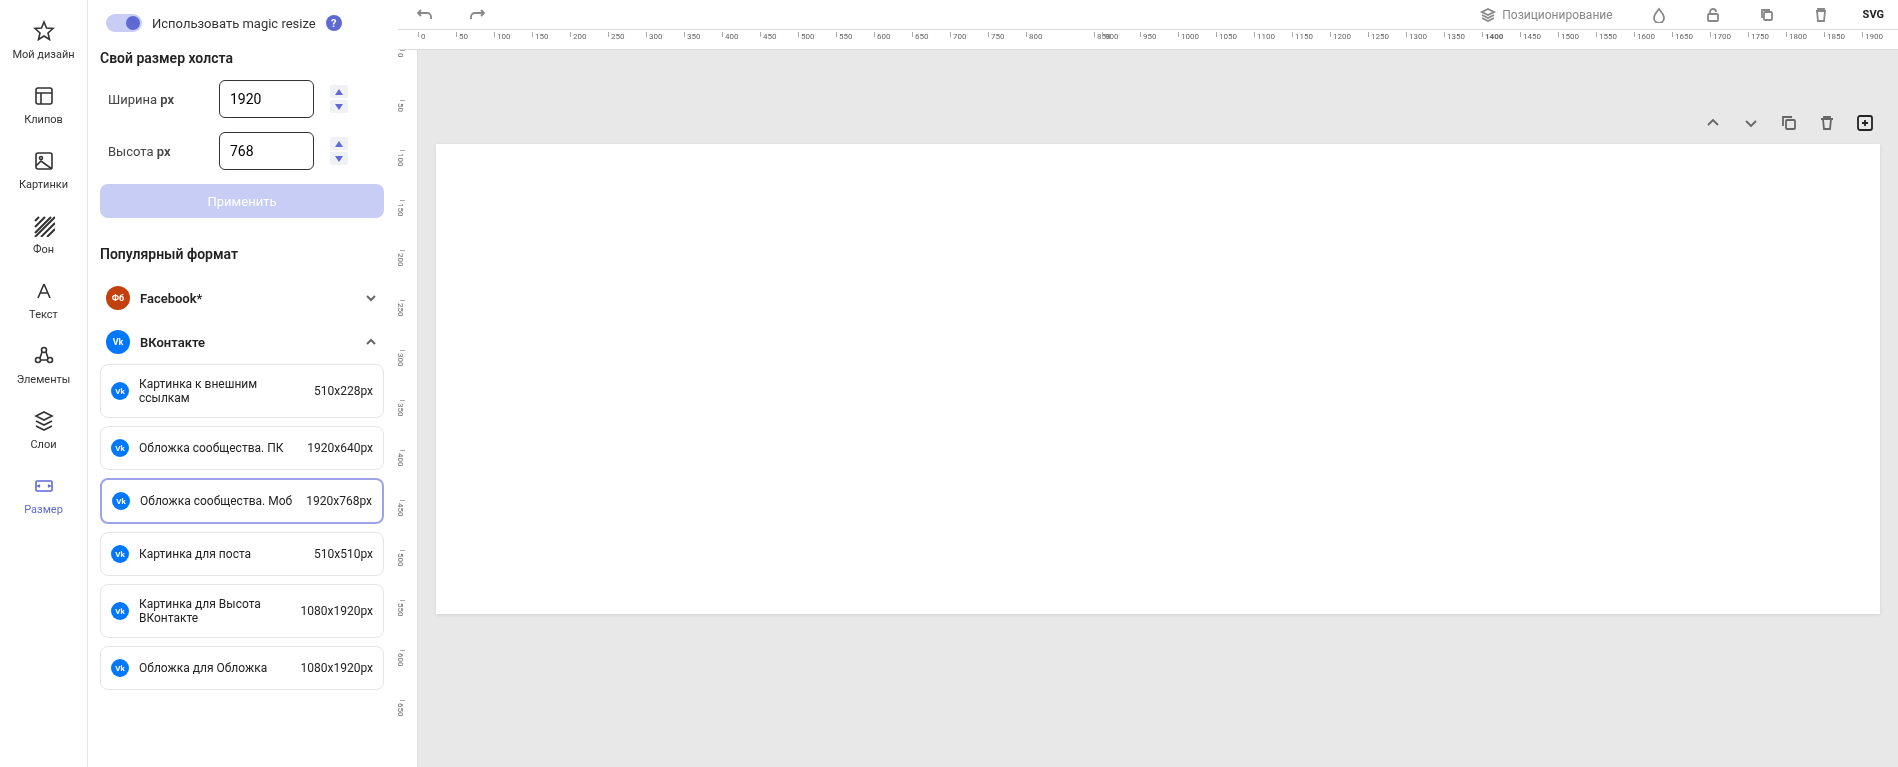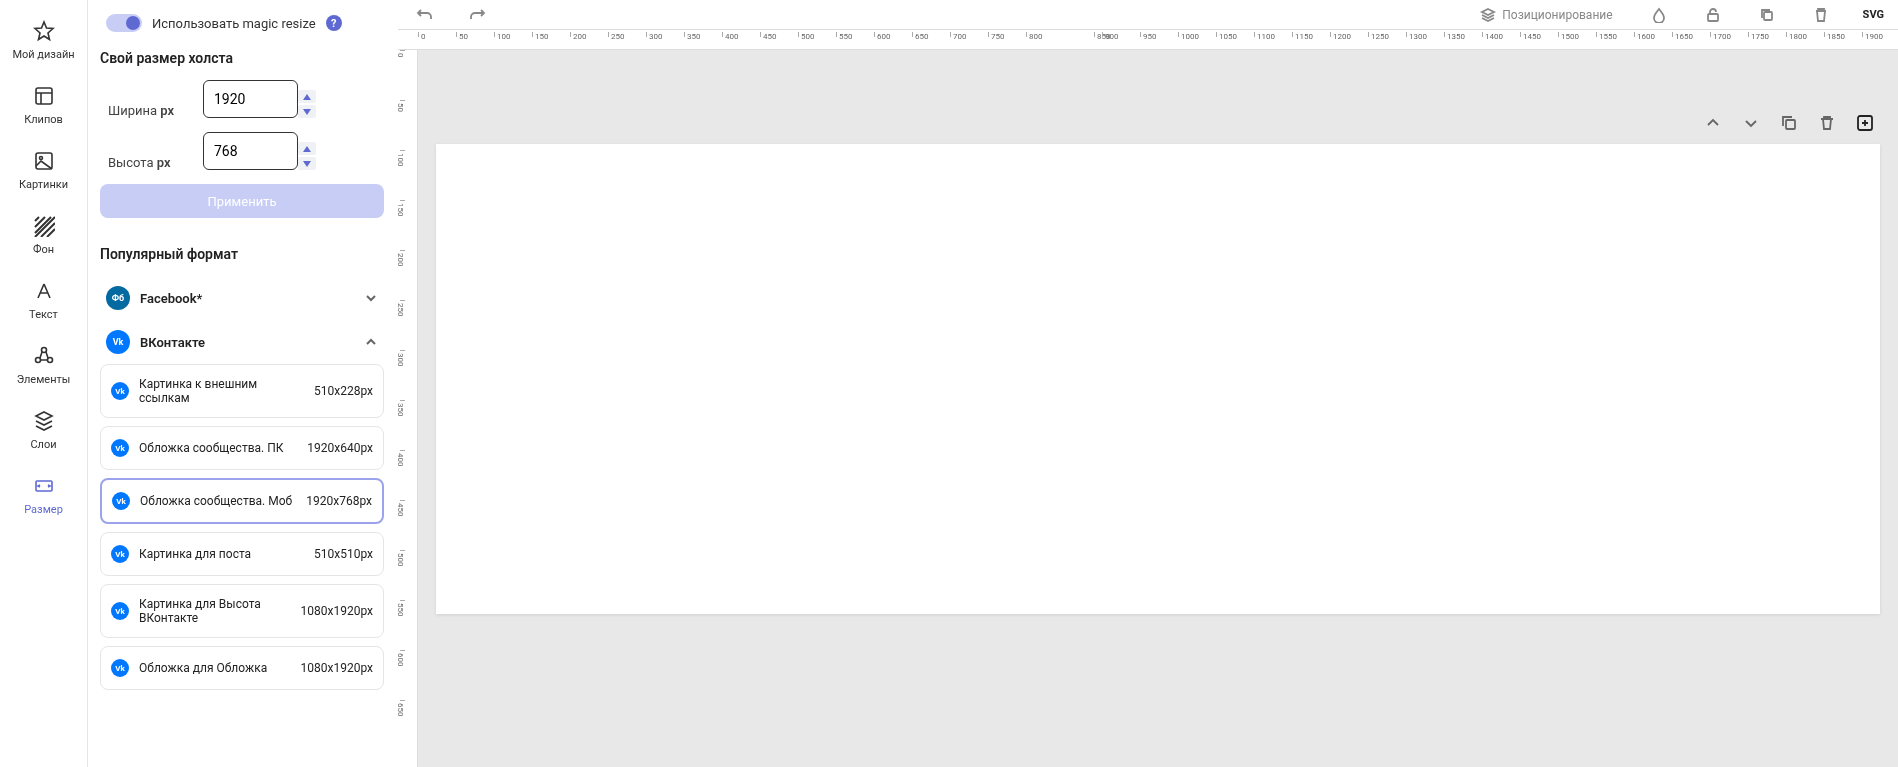--- a/index.html
+++ b/index.html
@@ -14,31 +14,31 @@
 .nav-item.active .nav-label{color:#5e6ad2}
 .panel{width:310px;background:#fff;padding:14px 14px 14px 12px;overflow-y:auto;position:relative}
 .panel::-webkit-scrollbar{width:6px}
 .panel::-webkit-scrollbar-thumb{background:#c5c5c5;border-radius:3px}
 .toggle-row{display:flex;align-items:center;gap:10px;margin-bottom:18px;padding-left:6px}
 .toggle{width:36px;height:18px;background:#c7cdf5;border-radius:9px;position:relative;cursor:pointer}
 .toggle::after{content:'';position:absolute;width:14px;height:14px;background:#5e6ad2;border-radius:50%;top:2px;right:2px}
 .toggle-label{font-size:13px;color:#333}
 .help-icon{width:16px;height:16px;background:#5e6ad2;color:#fff;border-radius:50%;display:flex;align-items:center;justify-content:center;font-size:11px;font-weight:bold}
 .section-h{font-size:14px;font-weight:600;margin:6px 0 14px 0;color:#222}
-.dim-row{display:flex;align-items:flex-end;gap:0;margin-bottom:14px;padding-left:8px}
+.dim-row{display:flex;align-items:center;gap:16px;margin-bottom:14px;padding-left:8px}
 .dim-label{font-size:13px;color:#444;width:95px}
 .dim-label b{font-weight:600}
 .dim-input{width:95px;height:38px;border:1px solid #333;border-radius:6px;padding:0 10px;font-size:14px}
 .spin{display:flex;flex-direction:column;gap:2px}
 .spin-btn{width:18px;height:13px;background:#f0f1f5;border:none;border-radius:2px;cursor:pointer;display:flex;align-items:center;justify-content:center}
 .spin-btn svg{width:8px;height:6px;fill:#5e6ad2}
 .apply-btn{width:100%;height:34px;background:#c7cdf5;border:none;border-radius:8px;color:#fff;font-size:13px;cursor:pointer;margin-bottom:22px}
 .acc-header{display:flex;align-items:center;gap:10px;padding:10px 6px;cursor:pointer}
 .social-badge{width:24px;height:24px;border-radius:50%;display:flex;align-items:center;justify-content:center;font-size:9px;font-weight:bold;color:#fff}
-.fb{background:#0369a1}
+.fb{background:#c2410c}
 .vk{background:#0077ff}
 .acc-title{font-size:13px;font-weight:600;flex:1;color:#222}
 .chev{width:14px;height:14px;stroke:#666;fill:none;stroke-width:2}
 .preset{display:flex;align-items:center;gap:10px;padding:12px 10px;border:1px solid #e5e5e5;border-radius:8px;margin-bottom:8px;cursor:pointer}
 .preset.selected{border:2px solid #9ba3ea}
 .preset .social-badge{width:18px;height:18px;font-size:8px;flex-shrink:0}
 .preset-name{font-size:12px;color:#222;flex:1}
 .preset-size{font-size:12px;color:#222}
 .canvas-area{flex:1;background:#e8e8e8;position:relative;display:flex;flex-direction:column}
 .top-tools{height:30px;display:flex;align-items:center;padding:0 14px;gap:30px;background:#fff;border-bottom:1px solid #ddd}
@@ -284,21 +284,21 @@
         <div class="tick" style="left: 704px;">900</div>
         <div class="tick" style="left: 742px;">950</div>
         <div class="tick" style="left: 780px;">1000</div>
         <div class="tick" style="left: 818px;">1050</div>
         <div class="tick" style="left: 856px;">1100</div>
         <div class="tick" style="left: 894px;">1150</div>
         <div class="tick" style="left: 932px;">1200</div>
         <div class="tick" style="left: 970px;">1250</div>
         <div class="tick" style="left: 1008px;">1300</div>
         <div class="tick" style="left: 1046px;">1350</div>
-        <div class="tick" style="left: 1084px;">1400</div>
+        <div class="tick" style="left: 1084px; font-weight: bold;">1400</div>
         <div class="tick" style="left: 1122px;">1450</div>
         <div class="tick" style="left: 1160px;">1500</div>
         <div class="tick" style="left: 1198px;">1550</div>
         <div class="tick" style="left: 1236px;">1600</div>
         <div class="tick" style="left: 1274px;">1650</div>
         <div class="tick" style="left: 1312px;">1700</div>
         <div class="tick" style="left: 1350px;">1750</div>
         <div class="tick" style="left: 1388px;">1800</div>
         <div class="tick" style="left: 1426px;">1850</div>
         <div class="tick" style="left: 1464px;">1900</div>

